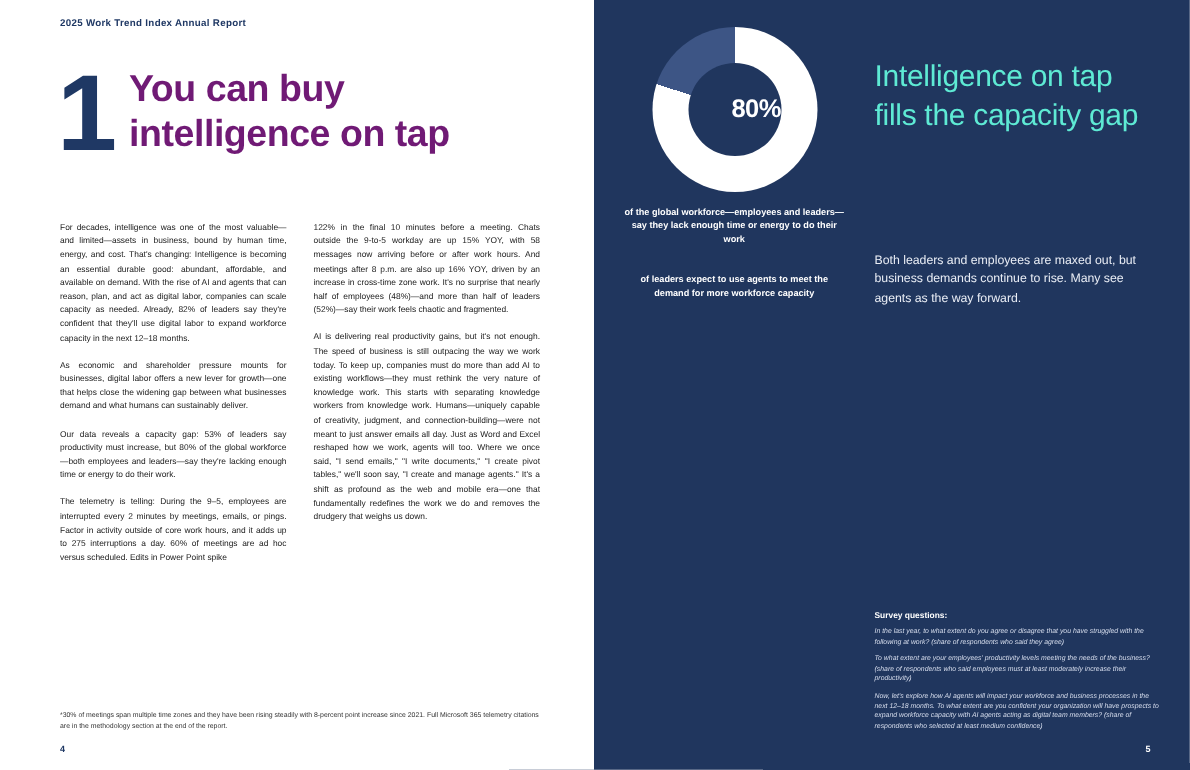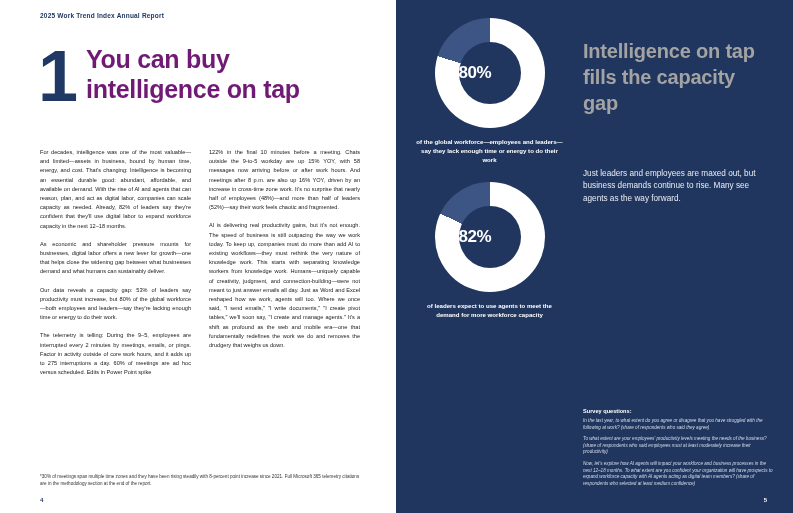--- a/index.html
+++ b/index.html
@@ -55,40 +55,40 @@
 
   
   .page-right{
     position:relative;
     width:397px;height:513px;
     background:#20365e;
     box-sizing:border-box;
   }
   .right-title{
     position:absolute;top:38px;left:187px;width:190px;
-    font-size:20px;line-height:26px;font-weight:bold;color:#a3a3a3;
+    font-size:20px;line-height:26px;font-weight:normal;color:#5eead4;
     letter-spacing:-.2px;
   }
   .right-sub{
     position:absolute;top:168px;left:187px;width:186px;
     font-size:8.2px;line-height:12.4px;color:#e9edf5;
   }
   .donuts{
     position:absolute;top:18px;left:6px;width:175px;
   }
   .donut-block{position:relative;width:175px;margin-bottom:18px;}
   .donut{
     position:relative;width:110px;height:110px;margin:0 auto;
     border-radius:50%;
   }
   .donut .hole{
     position:absolute;left:50%;top:50%;transform:translate(-50%,-50%);
     width:62px;height:62px;border-radius:50%;
     background:#20365e;
-    display:flex;align-items:center;justify-content:flex-start;
+    display:flex;align-items:center;justify-content:flex-end;
   }
   .donut .pct{
     font-size:17px;font-weight:bold;color:#ffffff;letter-spacing:-.4px;
   }
   .donut-cap{
     margin-top:9px;
     font-size:6.1px;line-height:9px;font-weight:bold;color:#ffffff;
     text-align:center;padding:0 14px;
   }
   .survey{
@@ -143,32 +143,27 @@
         <div class="donut" id="donut0" style="background: conic-gradient(rgb(255, 255, 255) 0deg, rgb(255, 255, 255) 288deg, rgb(61, 85, 133) 288deg, rgb(61, 85, 133) 360deg);">
           <div class="hole">
             <span class="pct">80%</span>
           </div>
         </div>
         <div class="donut-cap">of the global workforce—employees and leaders—say they lack enough time or energy to do their work</div>
       </div>
 
 
       <div class="donut-block">
-        <div class="donut" id="donut2" style="background: conic-gradient(rgb(255, 255, 255) 0deg, rgb(255, 255, 255) 295.2deg, rgb(61, 85, 133) 295.2deg, rgb(61, 85, 133) 360deg);">
-          <div class="hole">
-            <span class="pct">82%</span>
-          </div>
-        </div>
         <div class="donut-cap">of leaders expect to use agents to meet the demand for more workforce capacity</div>
       </div>
 
     </div>
 
     <div class="right-title">Intelligence on tap fills the capacity gap</div>
-    <div class="right-sub">Just leaders and employees are maxed out, but business demands continue to rise. Many see agents as the way forward.</div>
+    <div class="right-sub">Both leaders and employees are maxed out, but business demands continue to rise. Many see agents as the way forward.</div>
 
     <div class="survey">
       <h4>Survey questions:</h4>
       <p>In the last year, to what extent do you agree or disagree that you have struggled with the following at work? (share of respondents who said they agree)</p>
       <p>To what extent are your employees' productivity levels meeting the needs of the business? (share of respondents who said employees must at least moderately increase their productivity)</p>
       <p>Now, let's explore how AI agents will impact your workforce and business processes in the next 12–18 months. To what extent are you confident your organization will have prospects to expand workforce capacity with AI agents acting as digital team members? (share of respondents who selected at least medium confidence)</p>
     </div>
 
     <div class="folio-right">5</div>
   </div>

